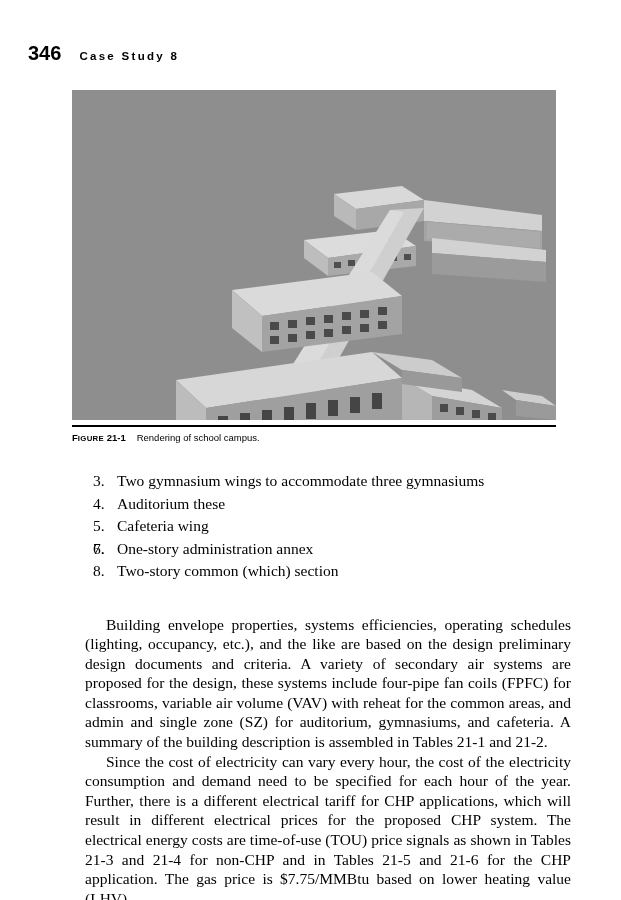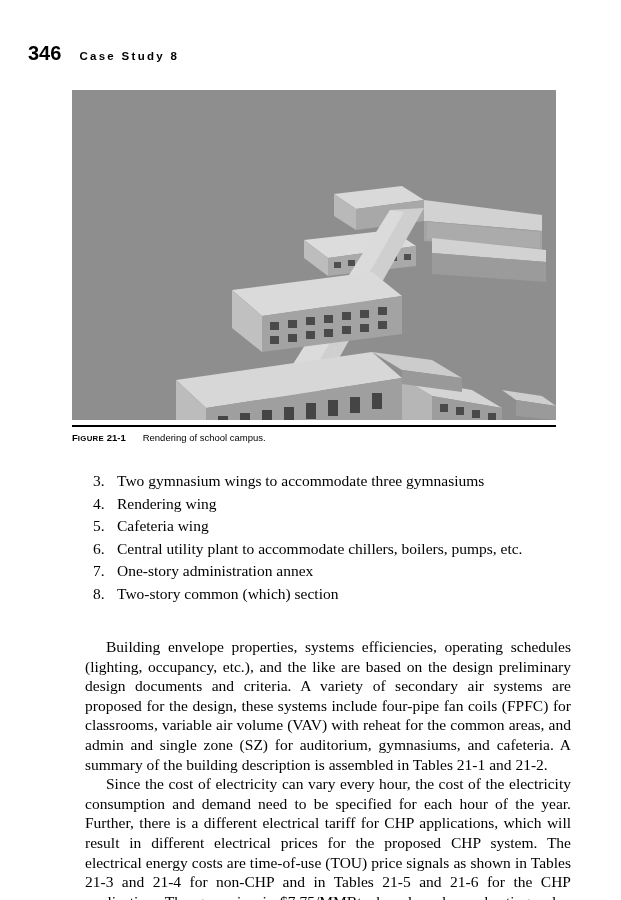--- a/index.html
+++ b/index.html
@@ -76,21 +76,21 @@
     align-items: baseline;
   }
   .fig-label {
     font-weight: bold;
   }
   .fig-label .sc {
     font-size: 7.8px;
     letter-spacing: 0.3px;
   }
   .fig-caption-text {
-    margin-left: 17px;
+    margin-left: 11px;
     font-size: 9.5px;
   }
 
   
   .content {
     position: absolute;
     left: 85px;
     top: 470px;
     width: 486px;
   }
@@ -217,23 +217,23 @@
     <div class="figure-rule"></div>
     <div class="figure-caption">
       <span class="fig-label"><span>F</span><span class="sc">IGURE</span>&nbsp;<span>21-1</span></span>
       <span class="fig-caption-text">Rendering of school campus.</span>
     </div>
   </div>
 
   <div class="content">
     <ol class="numlist">
       <li><span class="num">3.</span><span>Two gymnasium wings to accommodate three gymnasiums</span></li>
-      <li><span class="num">4.</span><span>Rendering wing</span></li>
+      <li><span class="num">4.</span><span>Auditorium these</span></li>
       <li><span class="num">5.</span><span>Cafeteria wing</span></li>
-      <li><span class="num">6.</span><span>Central utility plant to accommodate chillers, boilers, pumps, etc.</span></li>
+      <li><span class="num">6.</span></li>
       <li><span class="num">7.</span><span>One-story administration annex</span></li>
       <li><span class="num">8.</span><span>Two-story common (which) section</span></li>
     </ol>
 
     <p class="para first">Building envelope properties, systems efficiencies, operating schedules (lighting, occupancy, etc.), and the like are based on the design preliminary design documents and criteria. A variety of secondary air systems are proposed for the design, these systems include four-pipe fan coils (FPFC) for classrooms, variable air volume (VAV) with reheat for the common areas, and admin and single zone (SZ) for auditorium, gymnasiums, and cafeteria. A summary of the building description is assembled in Tables 21-1 and 21-2.</p>
     <p class="para second">Since the cost of electricity can vary every hour, the cost of the electricity consumption and demand need to be specified for each hour of the year. Further, there is a different electrical tariff for CHP applications, which will result in different electrical prices for the proposed CHP system. The electrical energy costs are time-of-use (TOU) price signals as shown in Tables 21-3 and 21-4 for non-CHP and in Tables 21-5 and 21-6 for the CHP application. The gas price is $7.75/MMBtu based on lower heating value (LHV).</p>
   </div>
 
 </div>
 

